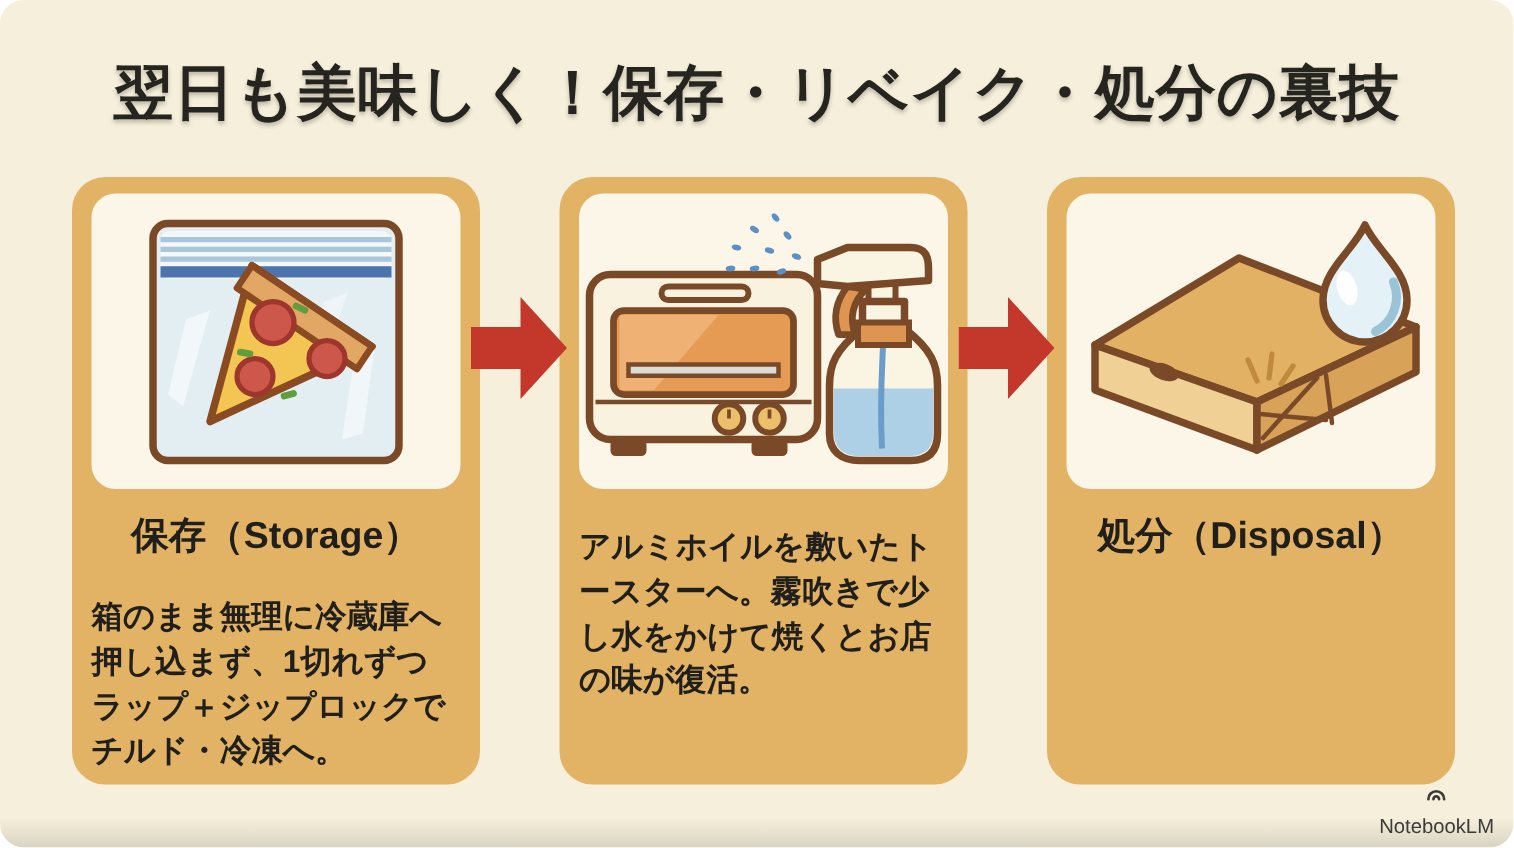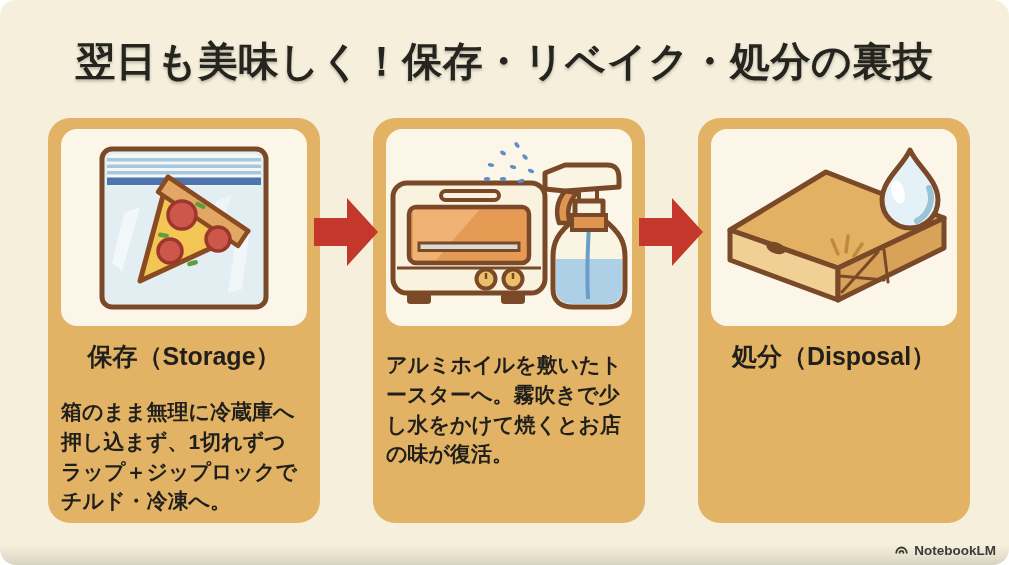--- a/index.html
+++ b/index.html
@@ -41,21 +41,21 @@
   .card p {
     margin-top:24px; font-size:21px; font-weight:700;
     line-height:1.42; color:#201f1b; text-align:left;
     word-break:break-all;
   }
   .gap { width:53px; position:relative; flex:0 0 auto; z-index:2; }
   .flow-arrow { position:absolute; top:78px; left:-6px; }
   .watermark {
     position:absolute; right:13px; bottom:7px;
     display:flex; align-items:center; gap:5px;
-    color:#3b3b37; font-size:13.5px; font-weight:700;
+    color:#3b3b37; font-size:13.5px; font-weight:400;flex-direction:column;
   }
 </style>
 </head>
 <body>
 
 <div class="canvas">
 
   <h1 class="page-title">翌日も美味しく！保存・リベイク・処分の裏技</h1>
 
   <div class="cards-row">

